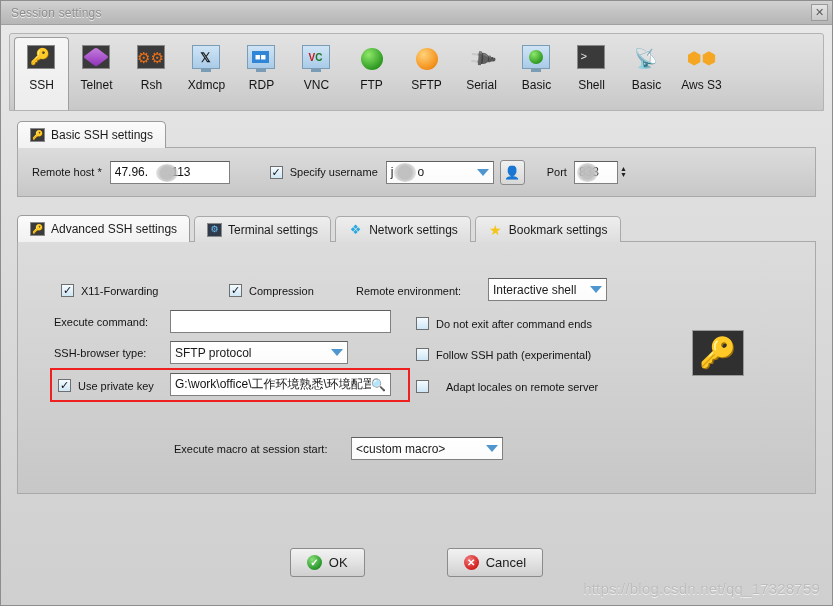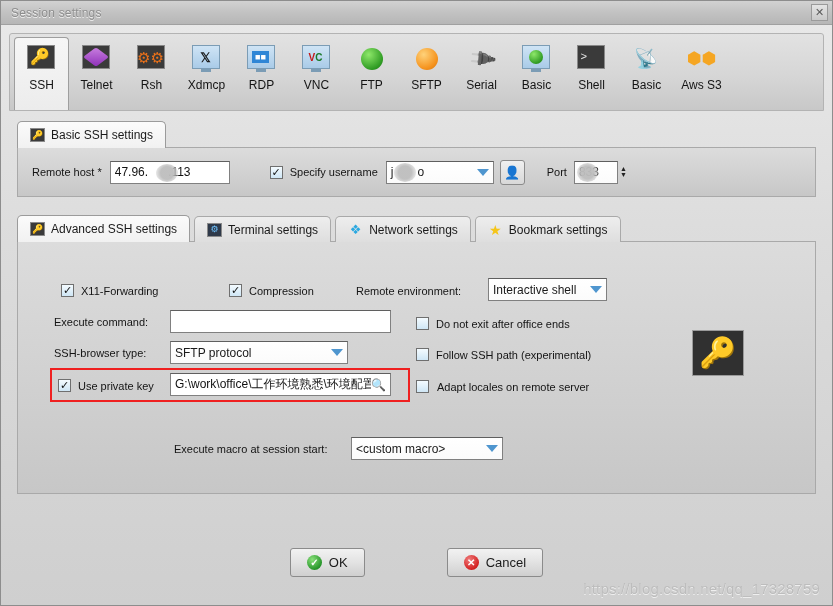--- a/index.html
+++ b/index.html
@@ -437,21 +437,21 @@
       <div class="combo" style="position:absolute;left:470px;top:36px;width:119px;">
         <span>Interactive shell</span>
         <span class="arrow-d"></span>
       </div>
 
       <span class="lbl" style="position:absolute;left:36px;top:74px;">Execute command:</span>
       <input class="txt" style="position: absolute; left: 152px; top: 68px; width: 221px;" value="">
 
       <div class="row" style="position:absolute;left:398px;top:75px;">
         <span class="cb"></span>
-        <span class="lbl" style="margin-left:7px;">Do not exit after office ends</span>
+        <span class="lbl" style="margin-left:7px;">Do not exit after command ends</span>
       </div>
 
       <span class="lbl" style="position:absolute;left:36px;top:105px;">SSH-browser type:</span>
       <div class="combo" style="position:absolute;left:152px;top:99px;width:178px;">
         <span>SFTP protocol</span>
         <span class="arrow-d"></span>
       </div>
 
       <div class="row" style="position:absolute;left:398px;top:106px;">
         <span class="cb"></span>
@@ -462,21 +462,21 @@
         <span class="cb">✓</span>
         <span class="lbl" style="margin-left:7px;">Use private key</span>
       </div>
       <div class="fakefield" style="position:absolute;left:152px;top:131px;width:221px;display:flex;align-items:center;">
         <span style="white-space:nowrap;overflow:hidden;">G:\work\office\工作环境熟悉\环境配置</span>
         <span class="magn">🔍</span>
       </div>
 
       <div class="row" style="position:absolute;left:398px;top:138px;">
         <span class="cb"></span>
-        <span class="lbl" style="margin-left:8px;">Adapt locales on remote server</span>
+        <span class="lbl" style="margin-left:17px;">Adapt locales on remote server</span>
       </div>
 
       <div class="key-big" style="position:absolute;left:674px;top:88px;">🔑</div>
 
       <span class="lbl" style="position:absolute;left:156px;top:201px;">Execute macro at session start:</span>
       <div class="combo" style="position:absolute;left:333px;top:195px;width:152px;">
         <span>&lt;custom macro&gt;</span>
         <span class="arrow-d"></span>
       </div>
 

